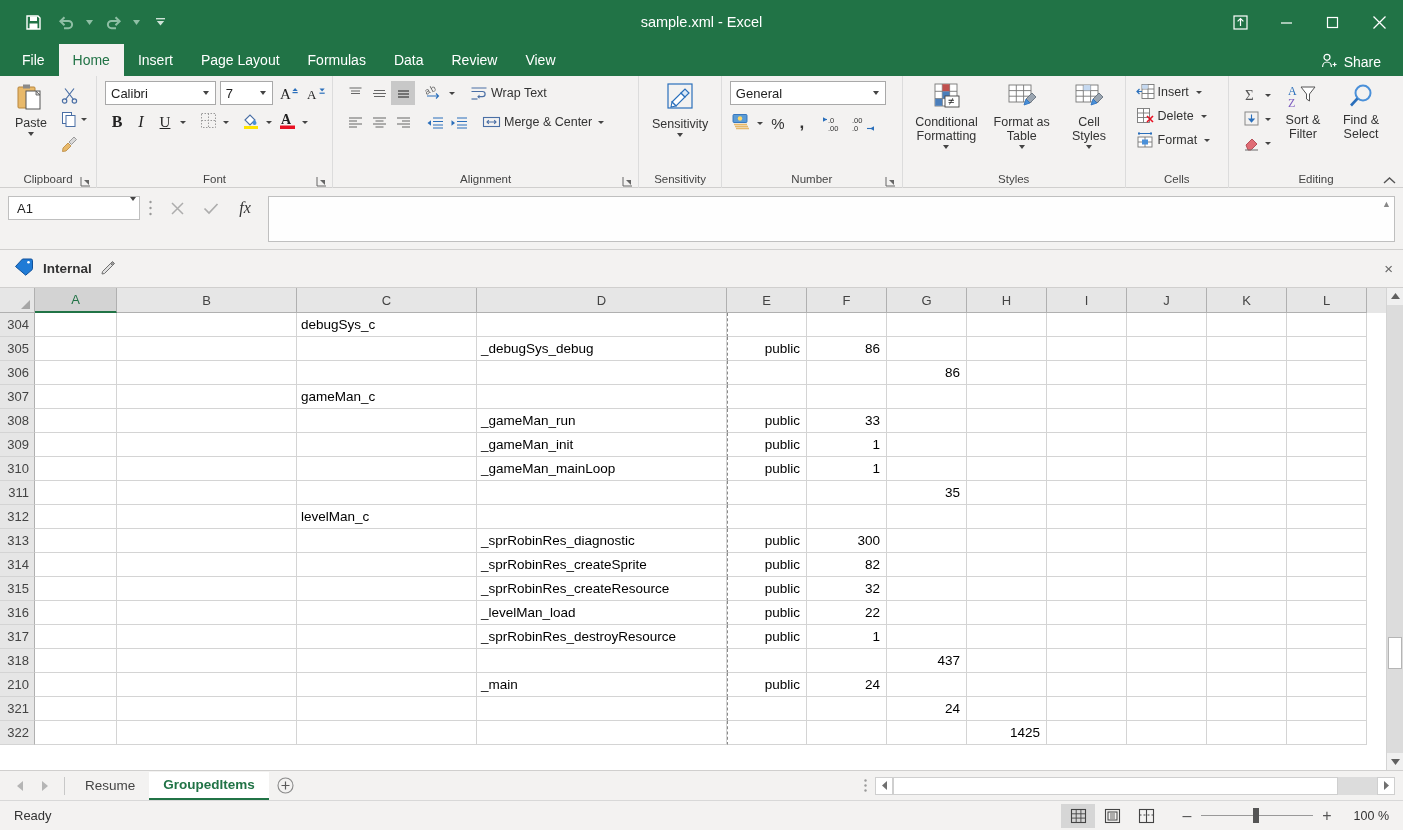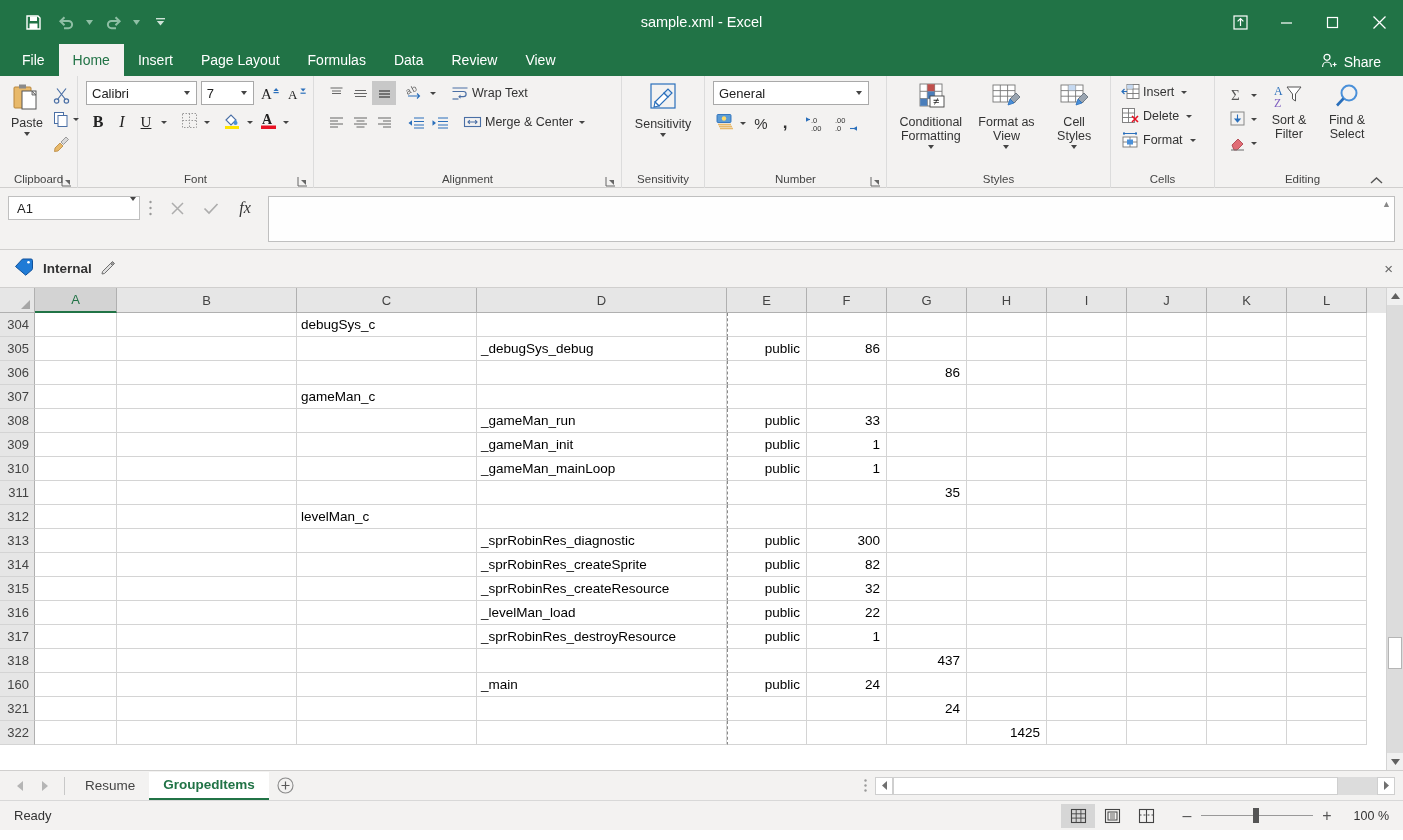--- a/index.html
+++ b/index.html
@@ -293,21 +293,21 @@
           <path d="M1.6 14c0-3 2-5 4.4-5s4.4 2 4.4 5" fill="none" stroke="#fff" stroke-width="1.2"></path>
           <path d="M11.6 11.5h4M13.6 9.5v4" stroke="#fff" stroke-width="1.2"></path>
         </svg>
     </span>
     <span>Share</span>
   </div>
 </div>
 
 <div class="ribbon">
 
-  <div class="rgroup" style="width:78px">
+  <div class="rgroup" style="width:97px">
     <div class="rgroup-body">
       <div class="big-btn" style="width:52px;">
         <span class="icon-sq">
           <svg width="32" height="33" viewBox="0 0 32 33">
             <rect x="3" y="4" width="17" height="21" rx="1" fill="#e8b96a" stroke="#b8863c" stroke-width="1"></rect>
             <rect x="8" y="1.5" width="7" height="4" fill="#8a8a8a"></rect>
             <rect x="11" y="8" width="14" height="18" fill="#fff" stroke="#555" stroke-width="1"></rect>
             <path d="M21 8l4 4h-4z" fill="#ccc" stroke="#555" stroke-width=".8"></path>
           </svg>
         </span>
@@ -620,21 +620,21 @@
       </div>
       <div class="big-btn" style="width:70px">
         <span class="icon-sq">
           <svg width="36" height="32" viewBox="0 0 36 32">
             <rect x="5" y="2" width="22" height="17" fill="#fff" stroke="#777" stroke-width=".9"></rect>
             <path d="M5 7.6h22M5 13.2h22M12.3 2v17M19.6 2v17" stroke="#777" stroke-width=".9"></path>
             <path d="M22 16l6-6 4 4-6 6z" fill="#9aa5b1" stroke="#5a6672" stroke-width=".8"></path>
             <path d="M22 16l-2 6 6-2z" fill="#4a90d9" stroke="#2a6fbb" stroke-width=".8"></path>
           </svg>
         </span>
-        <span>Format as View</span>
+        <span>Format as Table</span>
         <span class="caret-dn" style="margin-top:1px"></span>
       </div>
       <div class="big-btn" style="width:58px">
         <span class="icon-sq">
           <svg width="36" height="32" viewBox="0 0 36 32">
             <rect x="5" y="2" width="22" height="17" fill="#fff" stroke="#777" stroke-width=".9"></rect>
             <path d="M5 7.6h22M5 13.2h22M12.3 2v17M19.6 2v17" stroke="#777" stroke-width=".9"></path>
             <rect x="12.5" y="2.2" width="7" height="5.2" fill="#c5d9f1"></rect>
             <path d="M22 16l6-6 4 4-6 6z" fill="#9aa5b1" stroke="#5a6672" stroke-width=".8"></path>
             <path d="M22 16l-2 6 6-2z" fill="#4a90d9" stroke="#2a6fbb" stroke-width=".8"></path>
@@ -1032,21 +1032,21 @@
           <div class="cell num pgbrk" style="width: 80px; min-width: 80px;"></div>
           <div class="cell num" style="width: 80px; min-width: 80px;"></div>
           <div class="cell num" style="width: 80px; min-width: 80px;">437</div>
           <div class="cell num" style="width: 80px; min-width: 80px;"></div>
           <div class="cell num" style="width: 80px; min-width: 80px;"></div>
           <div class="cell num" style="width: 80px; min-width: 80px;"></div>
           <div class="cell num" style="width: 80px; min-width: 80px;"></div>
           <div class="cell num" style="width: 80px; min-width: 80px;"></div>
         </div>
         <div class="grow">
-          <div class="rh">160</div>
+          <div class="rh">210</div>
           <div class="cell" style="width: 82px; min-width: 82px;"></div>
           <div class="cell" style="width: 180px; min-width: 180px;"></div>
           <div class="cell" style="width: 180px; min-width: 180px;"></div>
           <div class="cell" style="width: 250px; min-width: 250px;">_main</div>
           <div class="cell num pgbrk" style="width: 80px; min-width: 80px;">public</div>
           <div class="cell num" style="width: 80px; min-width: 80px;">24</div>
           <div class="cell num" style="width: 80px; min-width: 80px;"></div>
           <div class="cell num" style="width: 80px; min-width: 80px;"></div>
           <div class="cell num" style="width: 80px; min-width: 80px;"></div>
           <div class="cell num" style="width: 80px; min-width: 80px;"></div>

